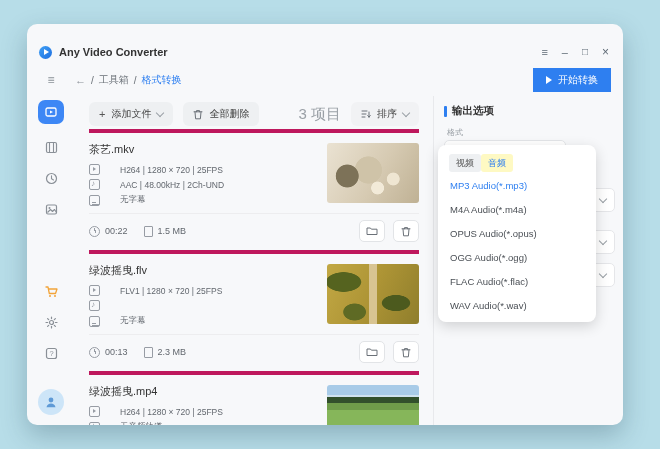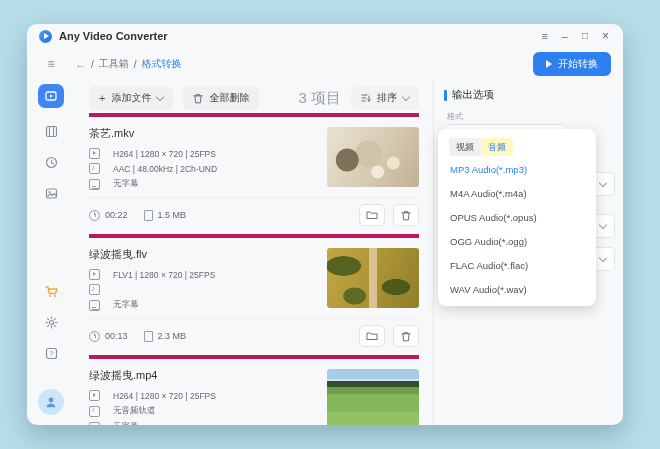--- a/index.html
+++ b/index.html
@@ -1,52 +1,52 @@
 <!DOCTYPE html>
 <html><head>
 <meta charset="utf-8">
 <style>
   html,body{margin:0;padding:0}
   body{width:660px;height:449px;background:#b7dde8;font-family:"Liberation Sans",sans-serif;position:relative;overflow:hidden;-webkit-font-smoothing:antialiased}
   .window{position:absolute;left:27px;top:24px;width:596px;height:401px;background:#f7f8fa;border-radius:10px;box-shadow:0 10px 26px rgba(30,60,80,.28);display:flex;flex-direction:column;overflow:hidden}
 
   
-  .titlebar{height:24px;display:flex;align-items:center;padding:0 14px 0 12px;flex:0 0 auto}
+  .titlebar{height:24px;display:flex;align-items:center;padding:16px 14px 0 12px;flex:0 0 auto}
   .logo{width:13px;height:13px;border-radius:50%;background:linear-gradient(135deg,#3fa0f5,#1f6fe0);position:relative;margin-right:7px;flex:0 0 auto}
   .logo::after{content:"";position:absolute;left:5px;top:3.5px;border-left:5px solid #fff;border-top:3px solid transparent;border-bottom:3px solid transparent}
   .app-title{font-size:11px;font-weight:bold;color:#333}
   .win-controls{margin-left:auto;display:flex;gap:14px;color:#5f6a75;font-size:11px;align-items:center}
   .win-controls span{cursor:default;line-height:1}
 
   
   .actionbar{height:32px;display:flex;align-items:center;flex:0 0 auto}
   .hamburger{width:48px;text-align:center;color:#8a9097;font-size:12px;flex:0 0 auto}
   .breadcrumb{font-size:10px;color:#6b7178;display:flex;gap:5px;align-items:center}
   .crumb-active{color:#2e7ff0}
-  .convert-btn{margin-left:auto;margin-right:12px;background:#2e7ff0;color:#fff;font-size:10px;padding:5px 13px;border-radius:6px;display:flex;align-items:center;gap:6px;cursor:pointer}
+  .convert-btn{margin-left:auto;margin-right:12px;background:#2e7ff0;color:#fff;font-size:10px;padding:5px 13px;border-radius:0;display:flex;align-items:center;gap:6px;cursor:pointer}
   .play-tri{width:0;height:0;border-left:6px solid #fff;border-top:4px solid transparent;border-bottom:4px solid transparent}
 
   
   .content{flex:1;display:flex;min-height:0}
   .sidebar{width:48px;display:flex;flex-direction:column;align-items:center;padding:4px 0 10px;flex:0 0 auto}
   .side-active{width:26px;height:24px;border-radius:7px;background:#3d87f5;display:flex;align-items:center;justify-content:center;margin-bottom:15px}
   .side-ic{margin-bottom:15px;height:16px;display:flex;align-items:center}
   .spacer{flex:1}
   .avatar{width:26px;height:26px;border-radius:50%;background:#cde5f8;display:flex;align-items:center;justify-content:center;margin-top:13px}
 
   .main{flex:1;border-right:1px solid #e8e9ec;padding:6px 14px 0;position:relative;min-width:0}
   .toolbar{display:flex;align-items:center;gap:10px;margin-bottom:3px}
   .tool-pill{background:#eef0f2;border-radius:6px;padding:5px 10px;font-size:10px;color:#444;display:flex;align-items:center;gap:6px;cursor:pointer}
   .pill-plus{font-size:11px;color:#555;line-height:1}
   .count{margin-left:auto;font-size:15px;color:#9aa0a6}
   .chev{width:5px;height:5px;border-right:1.3px solid #9aa0a6;border-bottom:1.3px solid #9aa0a6;transform:rotate(45deg);margin-top:-3px}
 
   .card{position:relative;padding:9px 0 0;border-top:4px solid #be185d}
   .card-title{font-size:11px;color:#333;margin-bottom:7px}
-  .meta{display:flex;align-items:center;gap:13px;font-size:8.5px;color:#62676e;margin-bottom:4px;max-width:250px;white-space:nowrap}
+  .meta{display:flex;align-items:center;gap:20px;font-size:8.5px;color:#62676e;margin-bottom:4px;max-width:250px;white-space:nowrap}
   .mi{width:9px;height:9px;border:1px solid #979ca4;border-radius:2px;position:relative;flex:0 0 auto}
   .mi-video::after{content:"";position:absolute;left:2.5px;top:2px;border-left:3px solid #979ca4;border-top:2px solid transparent;border-bottom:2px solid transparent}
   .mi-audio::after{content:"♪";position:absolute;left:1px;top:-1.5px;font-size:8px;color:#979ca4}
   .mi-sub::after{content:"";position:absolute;left:1.5px;bottom:2px;width:4px;height:1px;background:#979ca4;box-shadow:0 2px 0 #979ca4, 3px 2px 0 #979ca4}
   .thumb{position:absolute;right:0;top:10px;width:92px;height:60px;border-radius:3px}
   .thumb-0{background:
     radial-gradient(circle at 22% 55%, #7d7258 0 14%, rgba(0,0,0,0) 15%),
     radial-gradient(circle at 55% 75%, #f2ead8 0 9%, rgba(0,0,0,0) 10%),
     radial-gradient(circle at 72% 60%, #efe6d2 0 8%, rgba(0,0,0,0) 9%),
     radial-gradient(circle at 45% 45%, #cfc3a8 0 22%, rgba(0,0,0,0) 23%),
@@ -61,21 +61,21 @@
   .card-foot{border-top:1px solid #ededef;margin-top:7px;display:flex;align-items:center;gap:16px;padding:6px 0 8px;font-size:9px;color:#62676e}
   .foot-item{display:flex;align-items:center;gap:5px}
   .clock-ic{width:9px;height:9px;border:1px solid #979ca4;border-radius:50%;position:relative}
   .clock-ic::after{content:"";position:absolute;left:3.5px;top:1.5px;width:1px;height:3px;background:#979ca4;box-shadow:1px 2px 0 -0px #979ca4}
   .file-ic{width:7px;height:9px;border:1px solid #979ca4;border-radius:1px}
   .foot-actions{margin-left:auto;display:flex;gap:8px}
   .act-btn{width:24px;height:20px;border:1px solid #e2e4e7;background:#fff;border-radius:5px;display:flex;align-items:center;justify-content:center;cursor:pointer}
 
   
   .rightpanel{width:167px;position:relative;padding:8px 12px 0 10px;flex:0 0 auto}
-  .rp-header{display:flex;align-items:center;gap:5px;font-size:10.5px;font-weight:normal;color:#333;margin-bottom:9px}
+  .rp-header{display:flex;align-items:center;gap:5px;font-size:10.5px;font-weight:bold;color:#333;margin-bottom:9px}
   .rp-bar{width:3px;height:11px;background:#2e7ff0;border-radius:1px}
   .fmt-label{font-size:8px;color:#9aa0a6;margin:0 0 2px 3px}
   .fmt-row{display:flex;align-items:center;gap:9px}
   .fmt-select{height:22px;border:1px solid #e3e5e8;background:#fff;border-radius:5px;display:flex;align-items:center;padding:0 8px;font-size:9.5px;color:#333;width:104px;cursor:pointer}
   .fmt-select .chev{margin-left:auto;border-color:#5f6a75}
   .hidden-select{position:absolute;right:8px;height:22px;border:1px solid #e5e6e9;background:#fff;border-radius:5px;width:132px;display:flex;align-items:center;justify-content:flex-end;padding:0 8px;font-size:9px;color:#555;gap:7px;z-index:1}
   .hs-1{top:92px}.hs-2{top:134px}.hs-3{top:167px}
 
   .dropdown{position:absolute;left:4px;top:49px;width:136px;background:#fff;border-radius:8px;box-shadow:0 4px 14px rgba(0,0,0,.16);padding:9px 11px 5px;z-index:5}
   .dd-tabs{display:flex;margin-bottom:1px}

